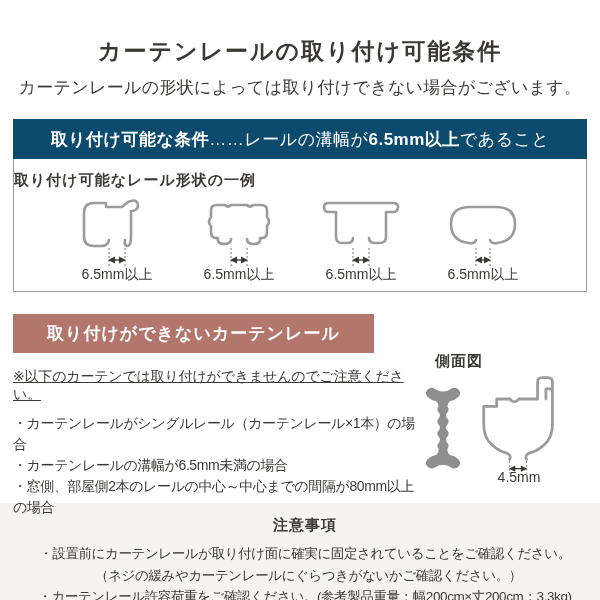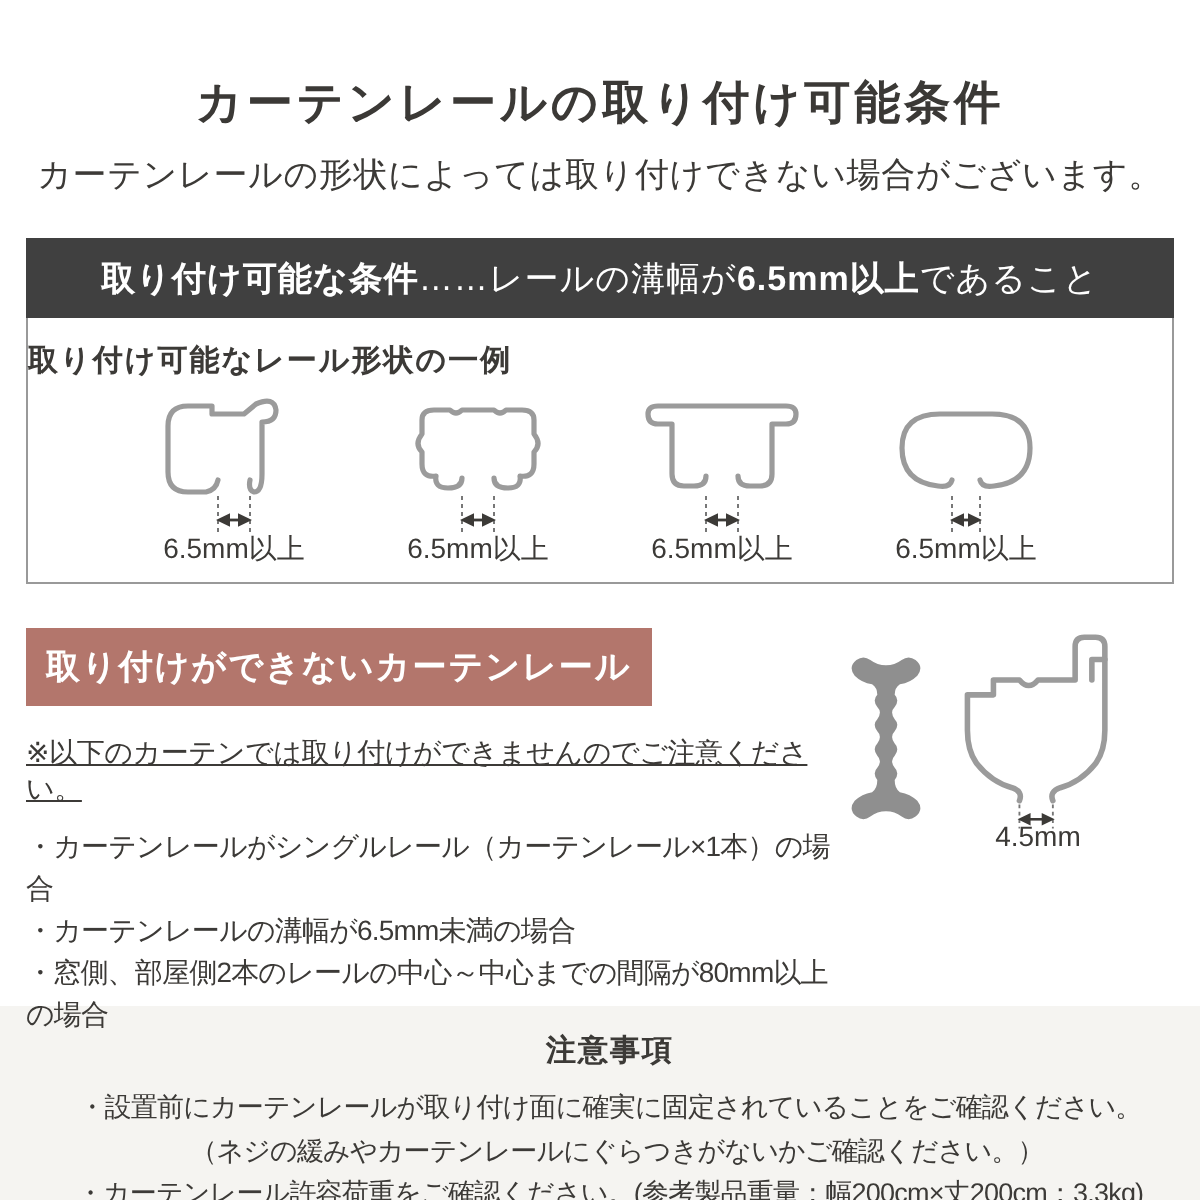--- a/index.html
+++ b/index.html
@@ -5,36 +5,36 @@
   html,body { margin:0; padding:0; }
   body {
     width:600px; height:600px; overflow:hidden;
     background:#ffffff; color:#3c3a37;
     font-family:"Liberation Sans","DejaVu Sans",sans-serif;
   }
   .page-title { text-align:center; font-size:23px; font-weight:bold; letter-spacing:2px; padding-top:36px; color:#3b3936; }
   .page-subtitle { text-align:center; font-size:17px; margin-top:9px; letter-spacing:0.3px; }
 
   .cond-box { margin:20px 13px 0; }
-  .cond-header { background:#404040; color:#ffffff; height:40px; display:flex; align-items:center; justify-content:center; font-size:17px; letter-spacing:0.5px; }
+  .cond-header { background:#0c4a6e; color:#ffffff; height:40px; display:flex; align-items:center; justify-content:center; font-size:17px; letter-spacing:0.5px; }
   .cond-header .bold { font-weight:bold; }
   .cond-body { border:1px solid #999999; border-top:none; height:133px; box-sizing:border-box; }
   .examples-title { text-align:left; font-weight:bold; font-size:15px; padding-top:12px; letter-spacing:1px; }
   .rails-row { display:flex; justify-content:center; gap:22px; margin-top:4px; }
   .rail-col { width:100px; text-align:center; }
   .rail-svg { width:90px; height:78px; display:block; margin:0 auto; }
   .rail-shape { fill:none; stroke:#9b9b9b; stroke-width:2.6; stroke-linejoin:round; stroke-linecap:round; }
   .dim-dash { stroke:#777777; stroke-width:1; stroke-dasharray:2 2; fill:none; }
   .dim-line { stroke:#3c3a37; stroke-width:1.4; }
   .dim-head { fill:#3c3a37; stroke:none; }
   .rail-label { font-size:14px; margin-top:-6px; }
 
   .incompat { display:flex; margin:22px 13px 0; height:172px; }
   .incompat-left { flex:1; }
-  .pink-banner { display:inline-block; background:#b3766c; color:#ffffff; font-size:17px; font-weight:bold; letter-spacing:1px; padding:8px 10px; }
+  .pink-banner { display:inline-block; background:#b3766c; color:#ffffff; font-size:17px; font-weight:bold; letter-spacing:1px; padding:8px 34px; }
   .note { font-size:14px; margin-top:15px; letter-spacing:-0.2px;text-decoration:underline; }
   .bullet-list { margin-top:9px; font-size:14px; line-height:21px; letter-spacing:-0.4px; }
   .incompat-right { width:164px; }
   .sv-title { font-size:15px; font-weight:bold; margin:38px 0 2px 12px; letter-spacing:1px; }
   .sv-row { display:flex; gap:8px; }
   .sv-filled-svg { width:40px; height:88px; margin-top:12px; }
   .sv-fill { fill:#8f8f8f; stroke:none; }
   .sv-outline-wrap { text-align:center; }
   .sv-outline-svg { width:96px; height:104px; display:block; }
   .sv-stroke { fill:none; stroke:#9b9b9b; stroke-width:3; stroke-linejoin:round; stroke-linecap:round; }
@@ -110,20 +110,21 @@
   <div class="incompat-left">
     <div class="pink-banner">取り付けができないカーテンレール</div>
     <div class="note">※以下のカーテンでは取り付けができませんのでご注意ください。</div>
     <div class="bullet-list">
       <div>・カーテンレールがシングルレール（カーテンレール×1本）の場合</div>
       <div>・カーテンレールの溝幅が6.5mm未満の場合</div>
       <div>・窓側、部屋側2本のレールの中心～中心までの間隔が80mm以上の場合</div>
     </div>
   </div>
   <div class="incompat-right">
+    <div class="sv-title">側面図</div>
     <div class="sv-row">
       <svg class="sv-filled-svg" viewBox="0 0 46 100">
         <path class="sv-fill" d="M6 4 Q10 1 14 4 Q18 7 23 7 Q28 7 32 4 Q36 1 40 4 Q45 8 41 13 Q37 17 31 18 Q28 20 28 24 Q31 27 28 31 Q25 34 28 38 Q31 41 28 45 Q25 48 28 52 Q31 55 28 59 Q25 62 28 66 Q31 69 28 73 Q28 78 31 80 Q37 81 41 85 Q45 90 40 94 Q36 97 32 94 Q28 91 23 91 Q18 91 14 94 Q10 97 6 94 Q1 90 5 85 Q9 81 15 80 Q18 78 18 73 Q15 69 18 66 Q21 62 18 59 Q15 55 18 52 Q21 48 18 45 Q15 41 18 38 Q21 34 18 31 Q15 27 18 24 Q18 20 15 18 Q9 17 5 13 Q1 8 6 4 Z"></path>
       </svg>
       <div class="sv-outline-wrap">
         <svg class="sv-outline-svg" viewBox="0 0 100 112">
           <path class="sv-stroke" d="M40 93 Q42 88 36 86 Q25 83 17 73 Q12 66 12 55 V36 H26 V28 H40 Q45 34 50 28 H70 V10 Q70 5 75 5 H81 Q86 5 86 10 V55 Q86 66 81 73 Q73 83 62 86 Q56 88 58 93"></path>
           <path class="sv-stroke" d="M79 28 V17 H86"></path>
           <path class="dim-dash" d="M40 95 V108 M58 95 V108"></path>
           <line class="dim-line" x1="43" y1="103" x2="55" y2="103"></line>

